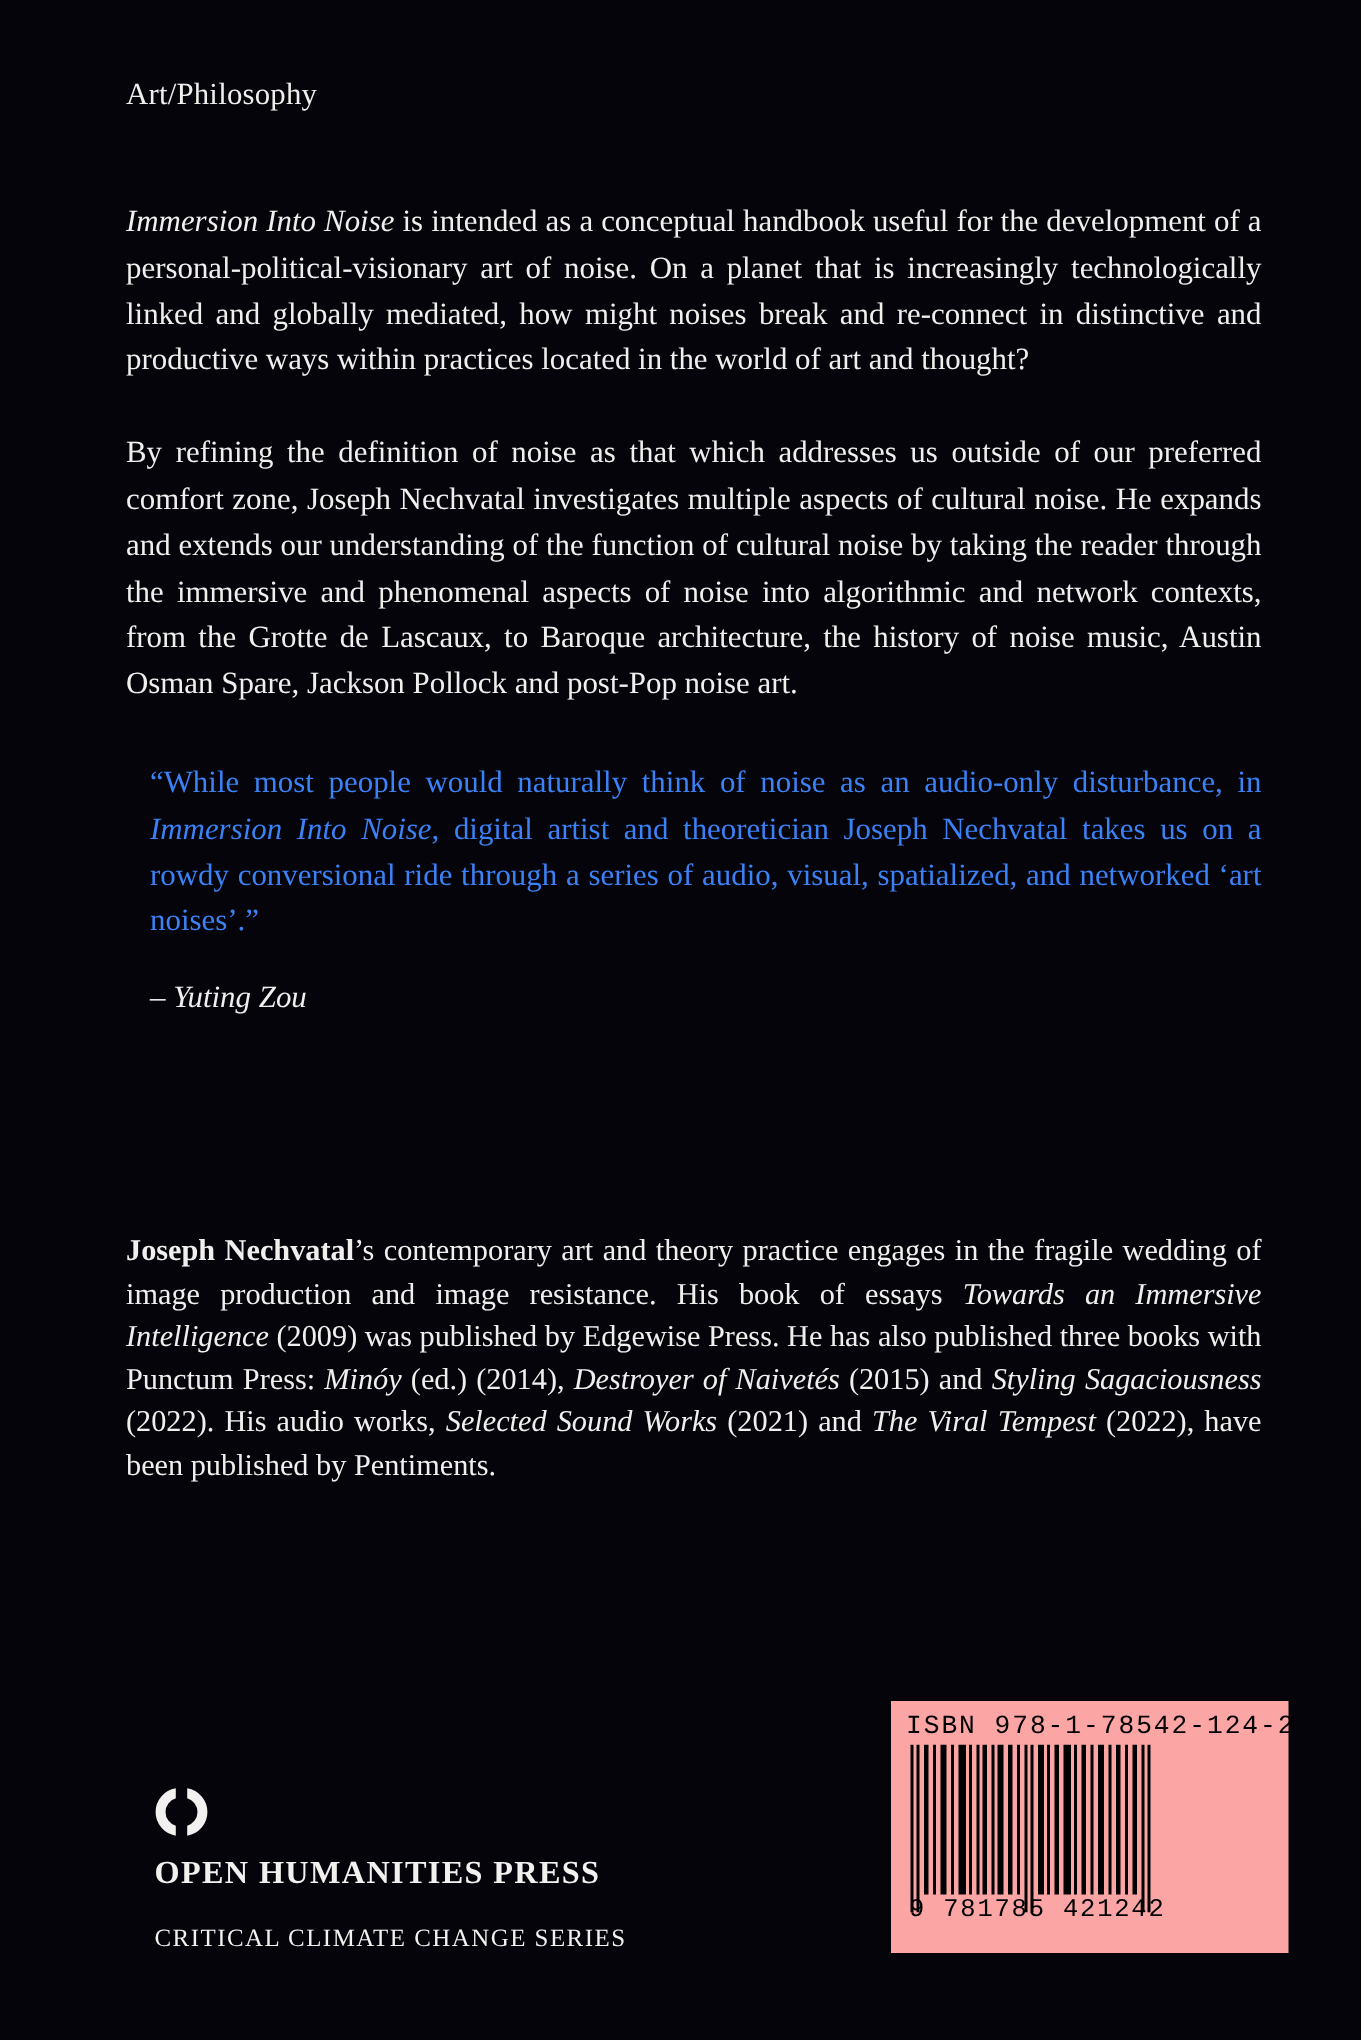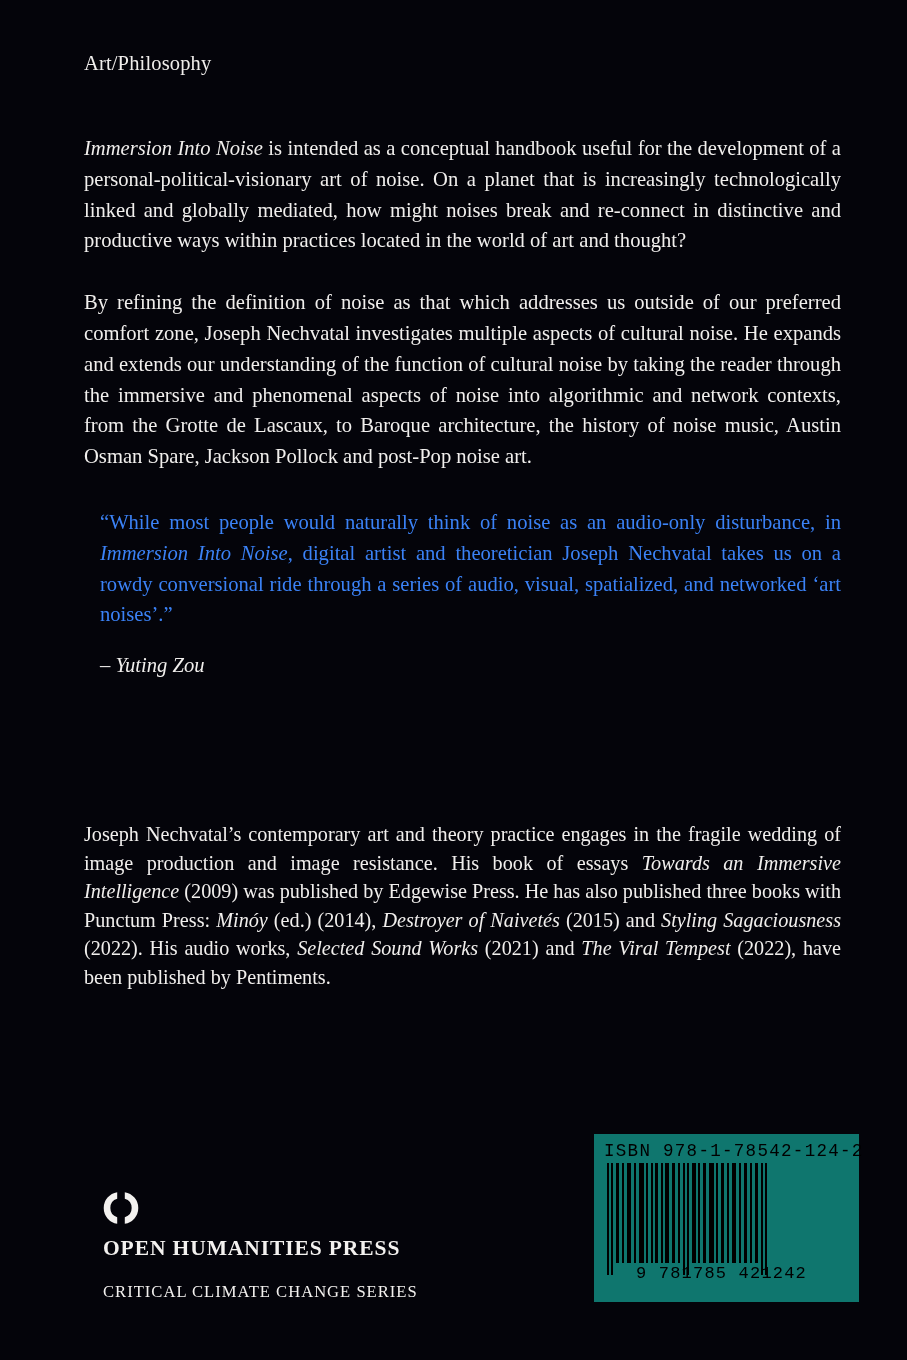--- a/index.html
+++ b/index.html
@@ -40,21 +40,21 @@
     font-size: 20.6px;
     line-height: 30.8px;
     text-align: justify;
     text-justify: inter-word;
     color: #f1efed;
     hyphens: manual;
   }
   p.para:last-child { margin-bottom: 0; }
 
   .it { font-style: italic; }
-  .bold { font-weight: normal; }
+  .bold { font-weight: bold; }
 
   
   .quote-block {
     margin-top: 35px;
     padding-left: 16px;
     width: 741px;
   }
   .quote-block p.quote {
     margin: 0;
     font-size: 20.6px;
@@ -183,21 +183,20 @@
   .bc-digits {
     position: absolute;
     left: 2px;
     bottom: 2px;
     width: 172px;
     font-family: "Liberation Mono", "DejaVu Sans Mono", monospace;
     font-size: 17px;
     letter-spacing: 1.2px;
     color: #000;
     white-space: nowrap;
-    margin-left: 30px;
   }
   svg.bars { display: block; }
 </style>
 </head>
 <body>
 
 <div class="cover" style="background: rgb(4, 4, 10);">
 
   <div class="category">Art/Philosophy</div>
 
@@ -221,21 +220,21 @@
 
   <div class="publisher">
     <svg class="oa-logo" viewBox="0 0 36 36" aria-hidden="true">
       <path d="M14.2 2.2 A16 16 0 0 0 14.2 33.8 L14.2 27.2 A9.6 9.6 0 0 1 14.2 8.8 Z" fill="#f3f1ef"></path>
       <path d="M21.8 2.2 A16 16 0 0 1 21.8 33.8 L21.8 27.2 A9.6 9.6 0 0 0 21.8 8.8 Z" fill="#f3f1ef"></path>
     </svg>
     <div class="press-name">OPEN HUMANITIES PRESS</div>
     <div class="series-name">CRITICAL CLIMATE CHANGE SERIES</div>
   </div>
 
-  <div class="barcode-box" style="background: #0f766e;">
+  <div class="barcode-box" style="background: #fca5a5;">
     <div class="bc-inner">
       <div class="bc-isbn">ISBN 978-1-78542-124-2</div>
       <div class="bc-row">
         <svg class="bars bc-main" viewBox="0 0 163 112" preserveAspectRatio="none">
           <g fill="#000">
             <rect x="1" y="0" width="2" height="112"></rect>
             <rect x="5" y="0" width="2" height="112"></rect>
             <rect x="10" y="0" width="3" height="100"></rect>
             <rect x="16" y="0" width="2" height="100"></rect>
             <rect x="21" y="0" width="4" height="100"></rect>

